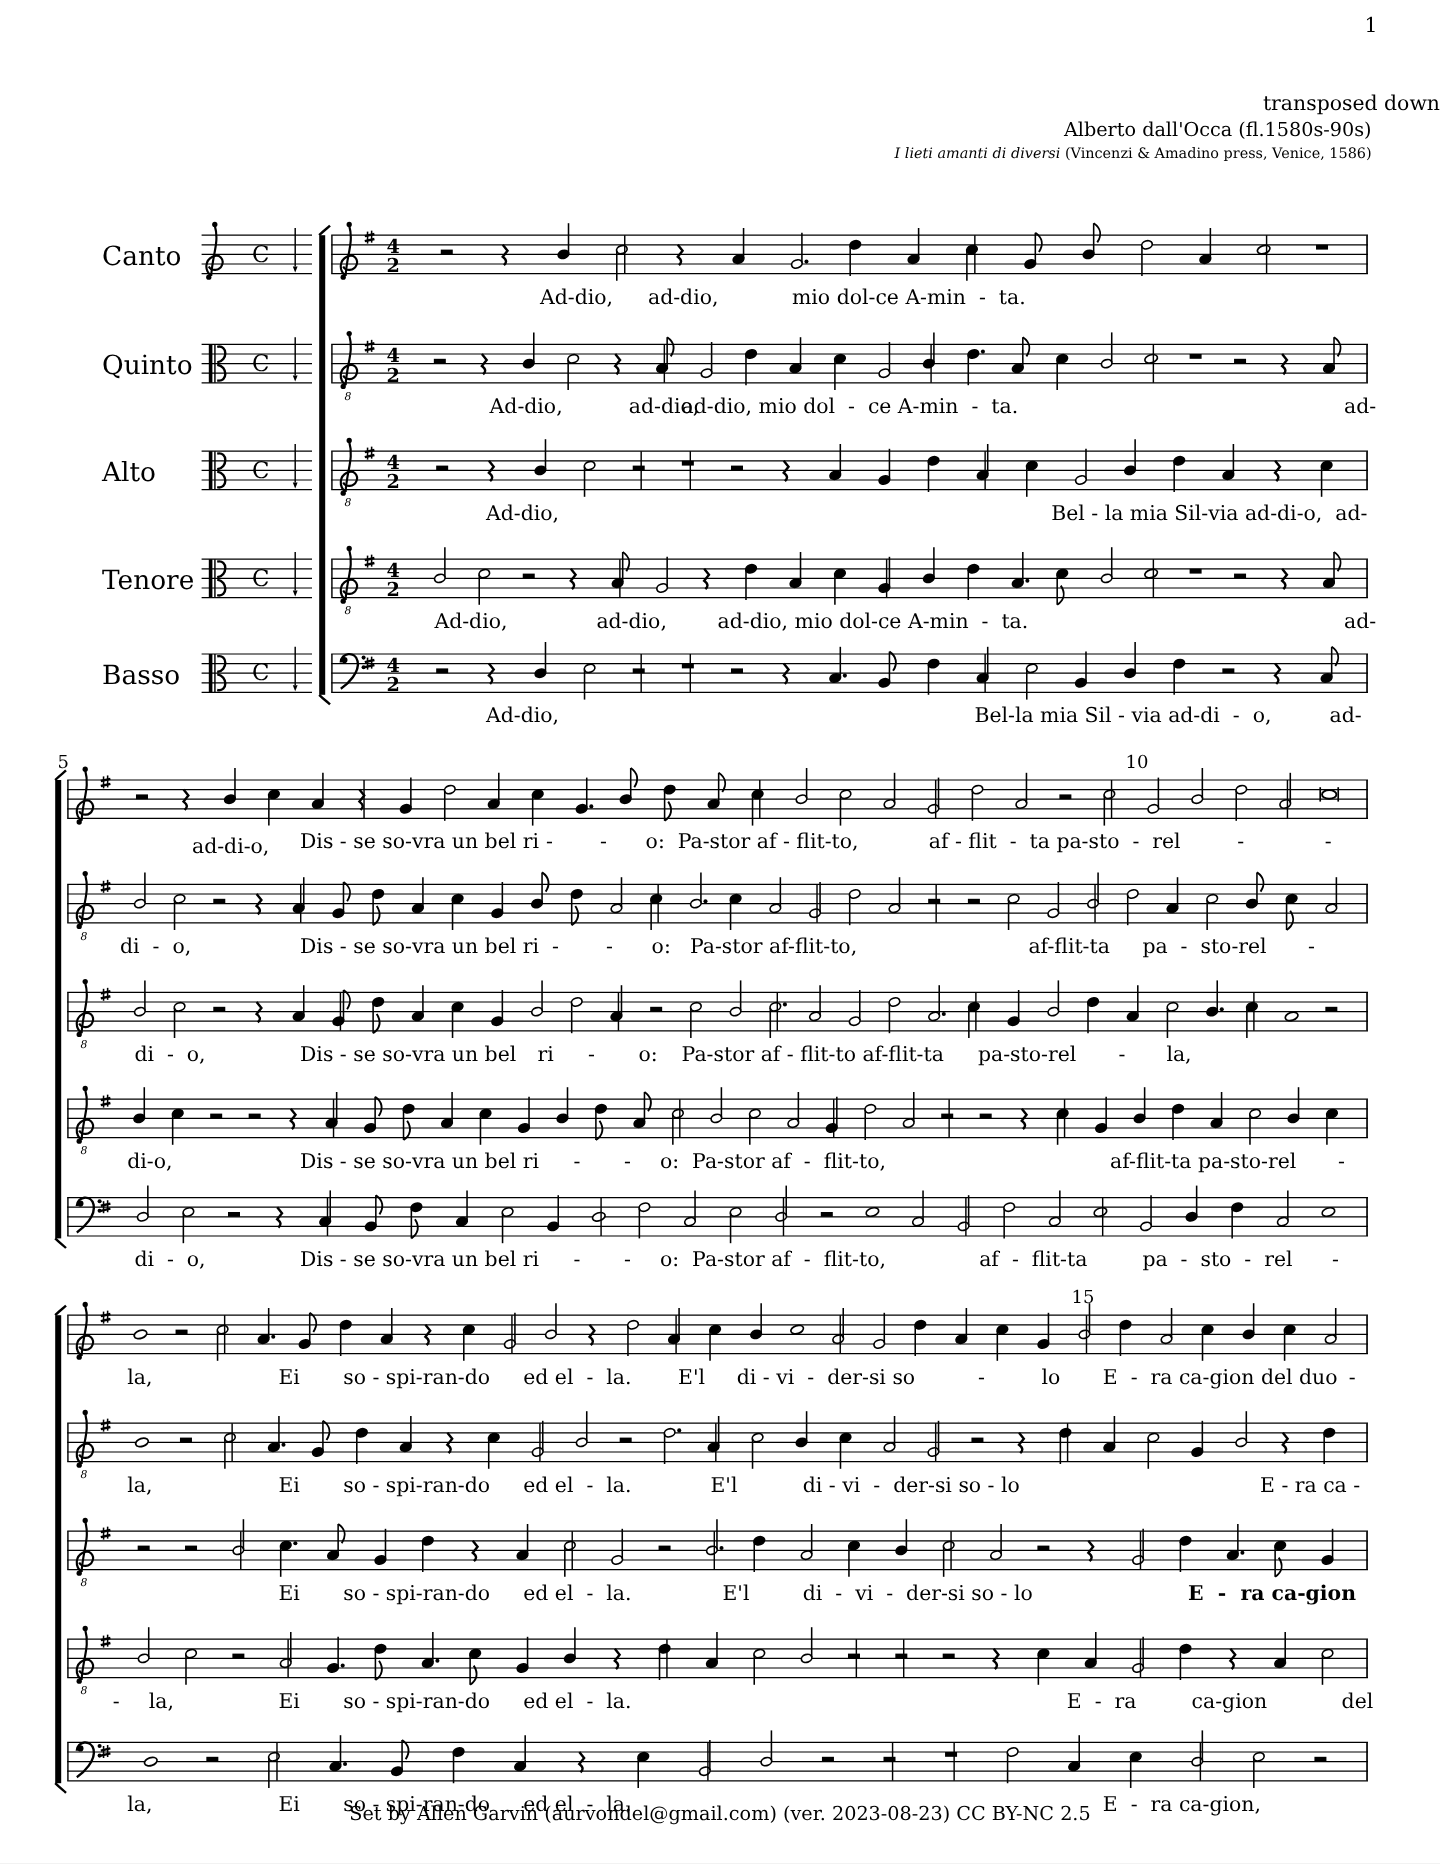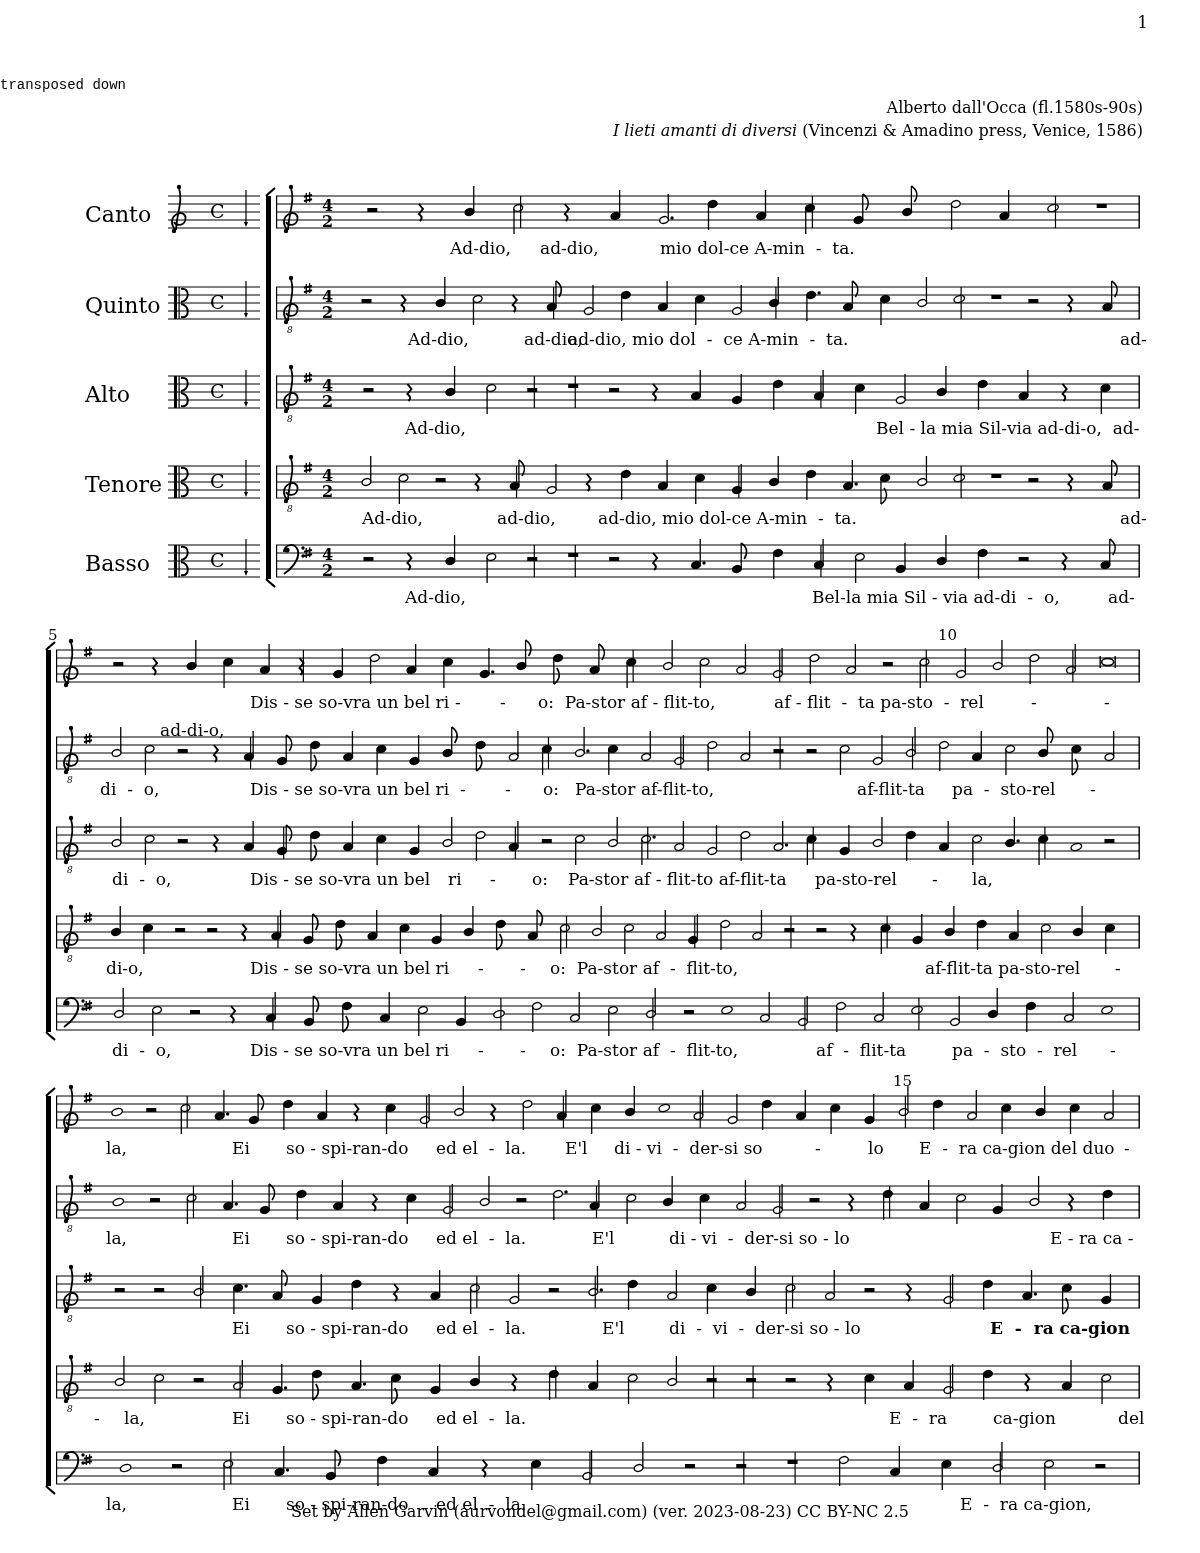--- a/index.html
+++ b/index.html
@@ -1,22 +1,22 @@
 <!DOCTYPE html>
 <html><head>
 <meta charset="utf-8">
 <style>
   html,body{margin:0;padding:0;background:#e8e8e8;}
   .page{position:relative;width:1200px;height:1553px;background:#ffffff;
         font-family:"DejaVu Serif", "Liberation Serif", serif;color:#000;overflow:hidden;}
   .page-number{position:absolute;top:12px;right:52px;font-size:17px;}
   .title{position:absolute;top:36px;left:0;width:100%;text-align:center;font-size:27px;letter-spacing:.5px;}
-  .subtitle{position:absolute;top:77px;left:0;width:100%;text-align:left;font-size:14px;font-family:Liberation Mono, monospace;}
+  .subtitle{position:absolute;top:77px;left:0;width:100%;text-align:right;font-size:17px;}
   .composer{position:absolute;top:98px;right:57px;font-size:16px;}
-  .source{position:absolute;top:121px;right:57px;font-size:16px;}
+  .source{position:absolute;top:121px;right:57px;font-size:12px;}
   .source .it{font-style:italic;}
   .footer{position:absolute;top:1502px;left:0;width:100%;text-align:center;font-size:16px;}
   .voice-label{position:absolute;font-size:22px;}
   .lyric-seg{position:absolute;font-size:17px;white-space:pre;}
   .measure-number{position:absolute;font-size:15px;}
   svg{position:absolute;overflow:visible;}
 </style>
 </head>
 <body>
 
@@ -42,21 +42,21 @@
       <div class="voice-label" style="left: 85px; top: 472px;">Tenore</div>
       <div class="lyric-seg" style="left: 362px; top: 508px;">Ad-dio,</div>
       <div class="lyric-seg" style="left: 497px; top: 508px;">ad-dio,</div>
       <div class="lyric-seg" style="left: 598px; top: 508px;">ad-dio, mio dol-ce A-min  -  ta.</div>
       <div class="lyric-seg" style="left: 1120px; top: 508px;">ad-</div>
       <div class="voice-label" style="left: 85px; top: 551px;">Basso</div>
       <div class="lyric-seg" style="left: 405px; top: 587px;">Ad-dio,</div>
       <div class="lyric-seg" style="left: 812px; top: 587px;">Bel-la mia Sil - via ad-di  -  o,</div>
       <div class="lyric-seg" style="left: 1108px; top: 587px;">ad-</div>
       <div class="" style="position: absolute; left: 0px; top: 0px; width: 0px; height: 0px;"></div>
-      <div class="lyric-seg" style="left: 160px; top: 720px;">ad-di-o,</div>
+      <div class="lyric-seg" style="left: 160px; top: 696px;">ad-di-o,</div>
       <div class="lyric-seg" style="left: 250px; top: 692px;">Dis - se so-vra un bel ri</div>
       <div class="lyric-seg" style="left: 455px; top: 692px;">-</div>
       <div class="lyric-seg" style="left: 500px; top: 692px;">-</div>
       <div class="lyric-seg" style="left: 538px; top: 692px;">o:  Pa-stor af - flit-to,</div>
       <div class="lyric-seg" style="left: 774px; top: 692px;">af - flit  -  ta pa-sto  -  rel</div>
       <div class="lyric-seg" style="left: 1031px; top: 692px;">-</div>
       <div class="lyric-seg" style="left: 1104px; top: 692px;">-</div>
       <div class="lyric-seg" style="left: 100px; top: 779px;">di  -  o,</div>
       <div class="lyric-seg" style="left: 250px; top: 779px;">Dis - se so-vra un bel ri</div>
       <div class="lyric-seg" style="left: 460px; top: 779px;">-</div>
@@ -119,21 +119,21 @@
       <div class="lyric-seg" style="left: 232px; top: 1408px;">Ei</div>
       <div class="lyric-seg" style="left: 286px; top: 1408px;">so - spi-ran-do</div>
       <div class="lyric-seg" style="left: 436px; top: 1408px;">ed el  -  la.</div>
       <div class="lyric-seg" style="left: 889px; top: 1408px;">E  -  ra</div>
       <div class="lyric-seg" style="left: 993px; top: 1408px;">ca-gion</div>
       <div class="lyric-seg" style="left: 1118px; top: 1408px;">del</div>
       <div class="lyric-seg" style="left: 106px; top: 1494px;">la,</div>
       <div class="lyric-seg" style="left: 232px; top: 1494px;">Ei</div>
       <div class="lyric-seg" style="left: 286px; top: 1494px;">so - spi-ran-do</div>
       <div class="lyric-seg" style="left: 436px; top: 1494px;">ed el  -  la.</div>
-      <div class="lyric-seg" style="left: 919px; top: 1494px; margin-left: 41px;">E  -  ra ca-gion,</div>
+      <div class="lyric-seg" style="left: 919px; top: 1494px;">E  -  ra ca-gion,</div>
       <div class="measure-number" style="left: 48px; top: 626px;">5</div>
       <div class="measure-number" style="left: 938px; top: 626px;">10</div>
       <div class="measure-number" style="left: 893px; top: 1072px;">15</div>
     </div>
   <div class="footer">Set by Allen Garvin (aurvondel@gmail.com) (ver. 2023-08-23) CC BY-NC 2.5</div>
 <svg width="14" height="399" style="left:262px;top:188px;">
       <rect x="4" y="8" width="5" height="383" fill="#000"></rect>
       <path d="M 4 8 C 8 4 11 2 13 0" stroke="#000" stroke-width="2" fill="none"></path>
       <path d="M 4 391 C 8 395 11 397 13 399" stroke="#000" stroke-width="2" fill="none"></path>
     </svg>

